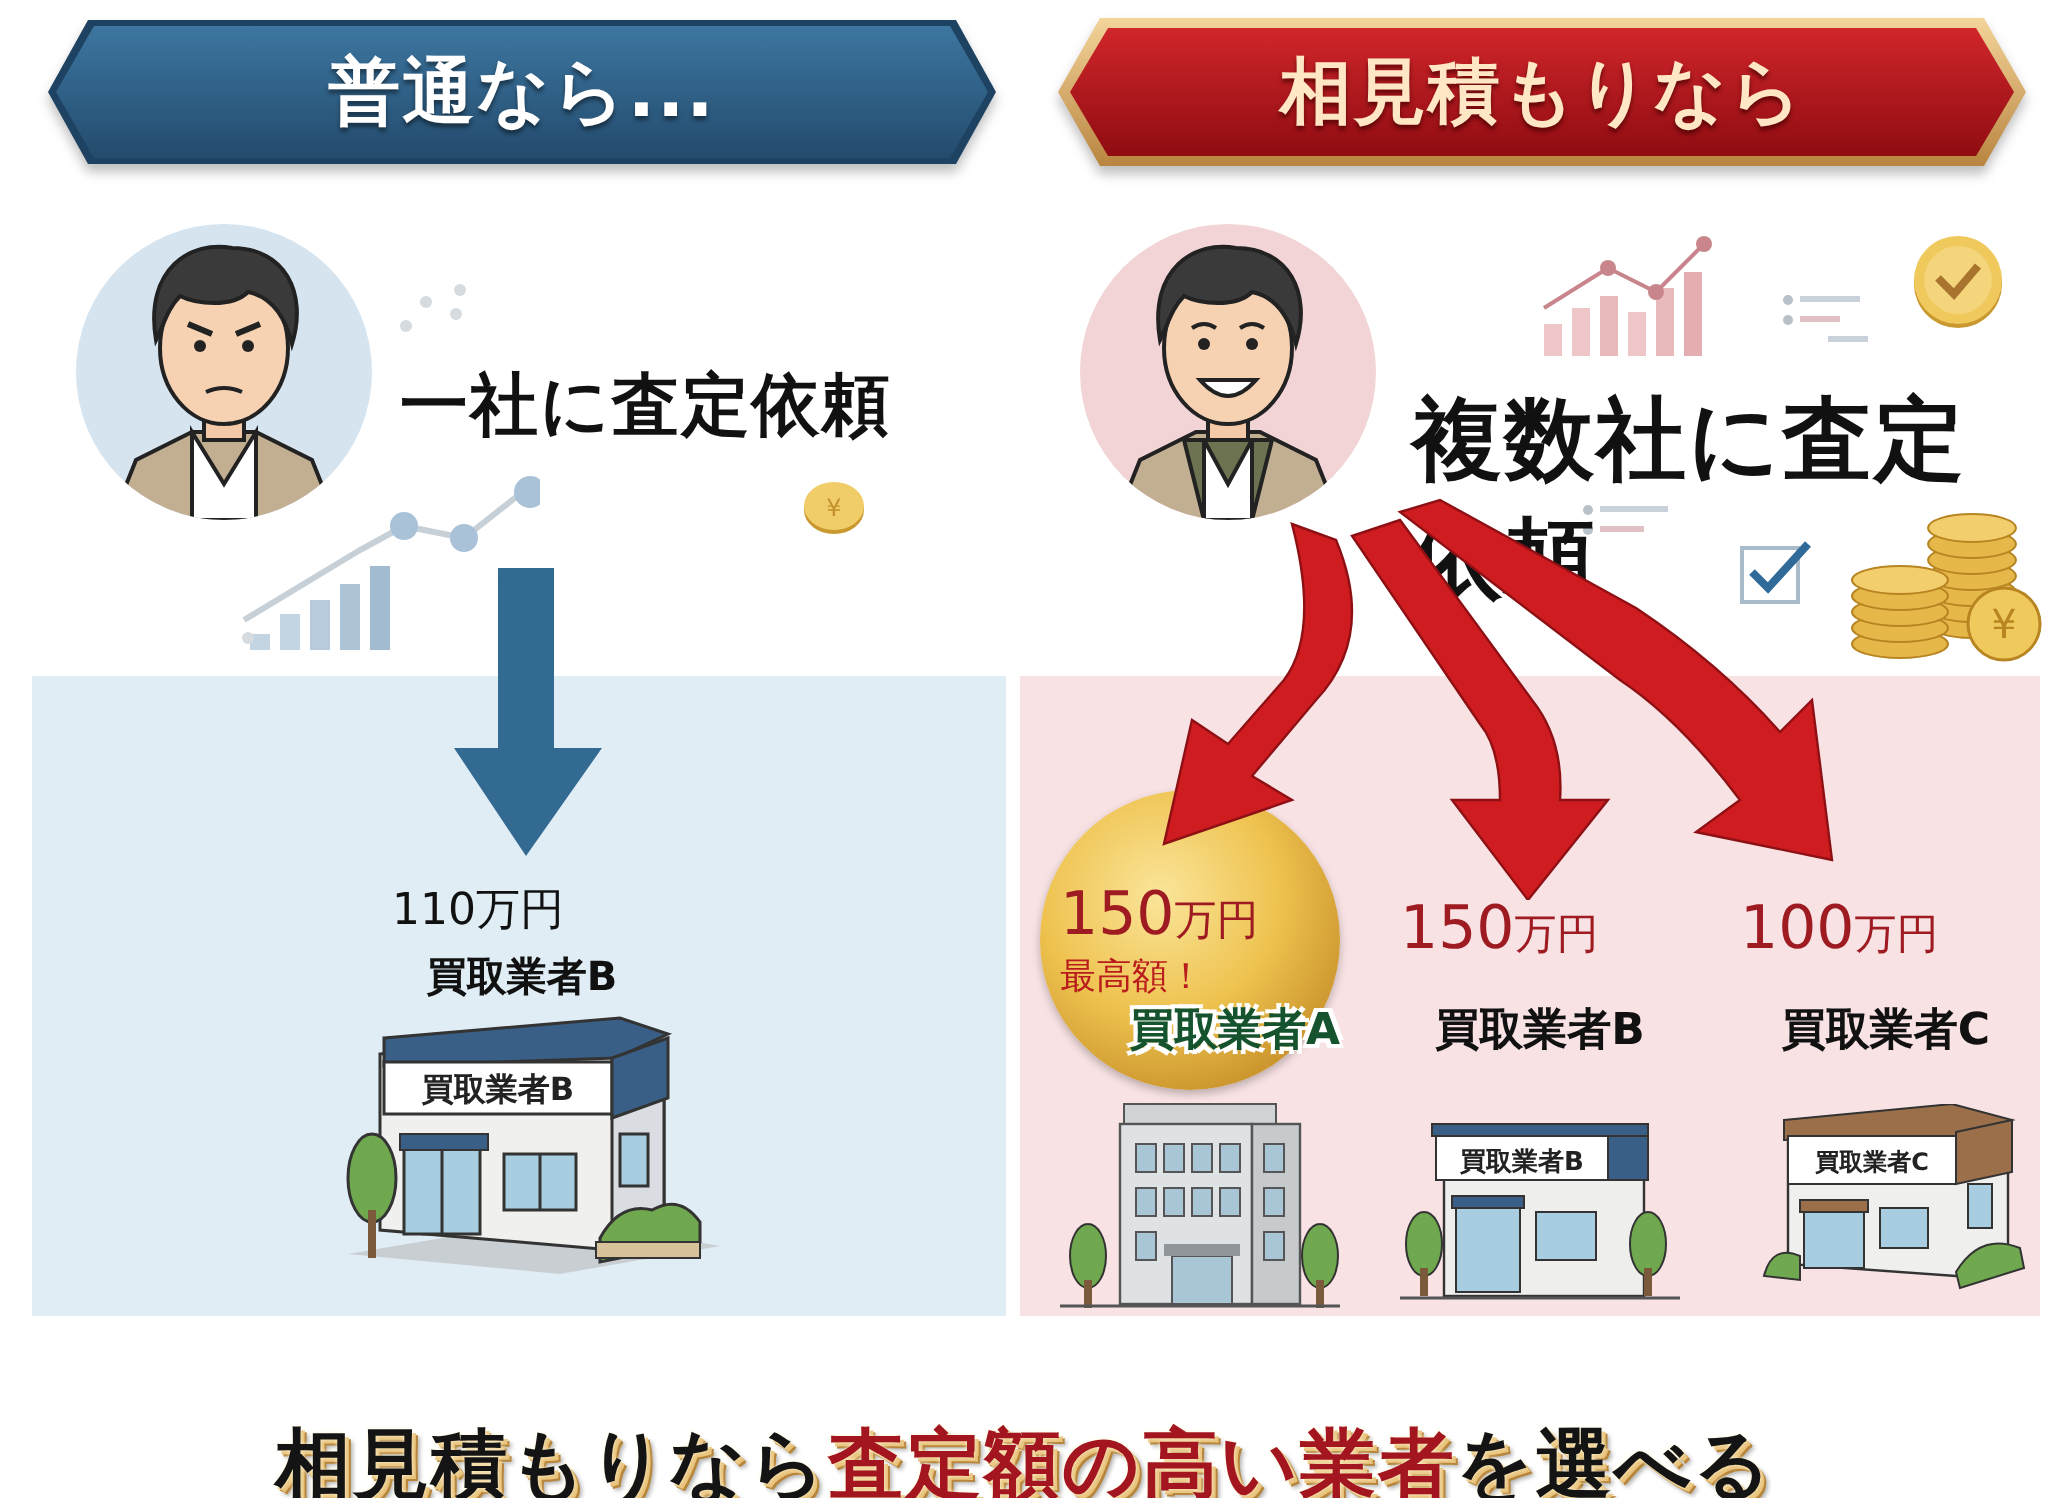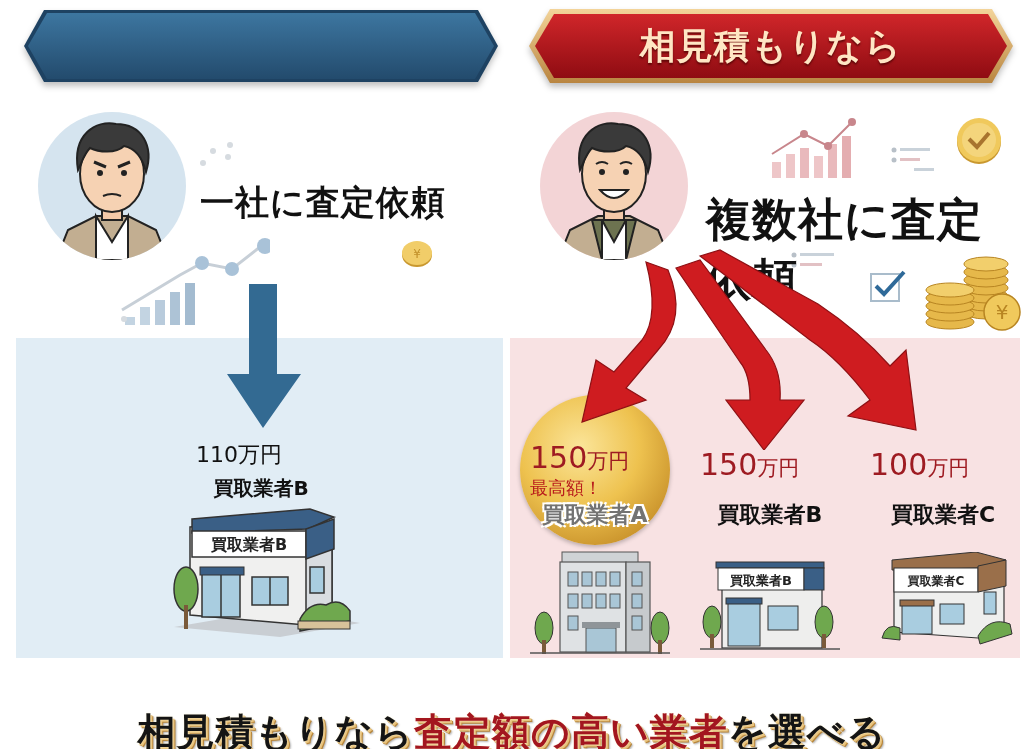--- a/index.html
+++ b/index.html
@@ -52,20 +52,21 @@
   <svg class="shape" viewBox="0 0 478 76" preserveAspectRatio="none">
     <defs>
       <linearGradient id="gblue" x1="0" y1="0" x2="0" y2="1">
         <stop offset="0" stop-color="#3d76a0"></stop>
           <stop offset="1" stop-color="#234b6d"></stop>
       </linearGradient>
     </defs>
     <polygon points="22,2 456,2 476,38 456,74 22,74 2,38" fill="#1e4262"></polygon>
     <polygon points="25,5 453,5 472,38 453,71 25,71 6,38" fill="url(#gblue)"></polygon>
   </svg>
+  <span class="txt">普通なら...</span>
 </div>
 
 <div id="banner-right" class="banner">
   <svg class="shape" viewBox="0 0 486 76" preserveAspectRatio="none">
     <defs>
       <linearGradient id="gred" x1="0" y1="0" x2="0" y2="1">
         <stop offset="0" stop-color="#d0262a"></stop>
           <stop offset="1" stop-color="#8f0c12"></stop>
       </linearGradient>
       <linearGradient id="ggold" x1="0" y1="0" x2="0" y2="1">
@@ -232,21 +233,21 @@
     <path d="M116 28 L140 20 L206 110 Q222 130 220 160 L244 160 L204 210 L166 160 L190 160 Q190 134 180 122 Z"></path>
 
     <path d="M140 16 L160 10 L258 64 Q300 92 330 126 L346 110 L356 190 L288 176 L310 160 Q280 120 250 100 Z"></path>
   </g>
 </svg>
 
 <div class="price red-price" style="left:530px;top:440px;width:130px;">
   <span>150</span><small>万円</small>
 </div>
 <div class="price" style="left:530px;top:476px;width:130px;font-size:18px;color:#b91c1c;">最高額！</div>
-<div class="vendor" style="left:520px;top:500px;width:150px;font-size:22px;color:#737373;text-shadow:-2px -2px 0 #fff,2px -2px 0 #fff,-2px 2px 0 #fff,2px 2px 0 #fff;">買取業者A</div>
+<div class="vendor" style="left:520px;top:500px;width:150px;font-size:22px;color:#14532d;text-shadow:-2px -2px 0 #fff,2px -2px 0 #fff,-2px 2px 0 #fff,2px 2px 0 #fff;text-align:right;">買取業者A</div>
 
 <div class="price red-price" style="left:700px;top:447px;width:140px;">
   <span>150</span><small>万円</small>
 </div>
 <div class="vendor" style="left:695px;top:500px;width:150px;">買取業者B</div>
 
 <div class="price red-price" style="left:870px;top:447px;width:140px;">
   <span>100</span><small>万円</small>
 </div>
 <div class="vendor" style="left:868px;top:500px;width:150px;">買取業者C</div>

